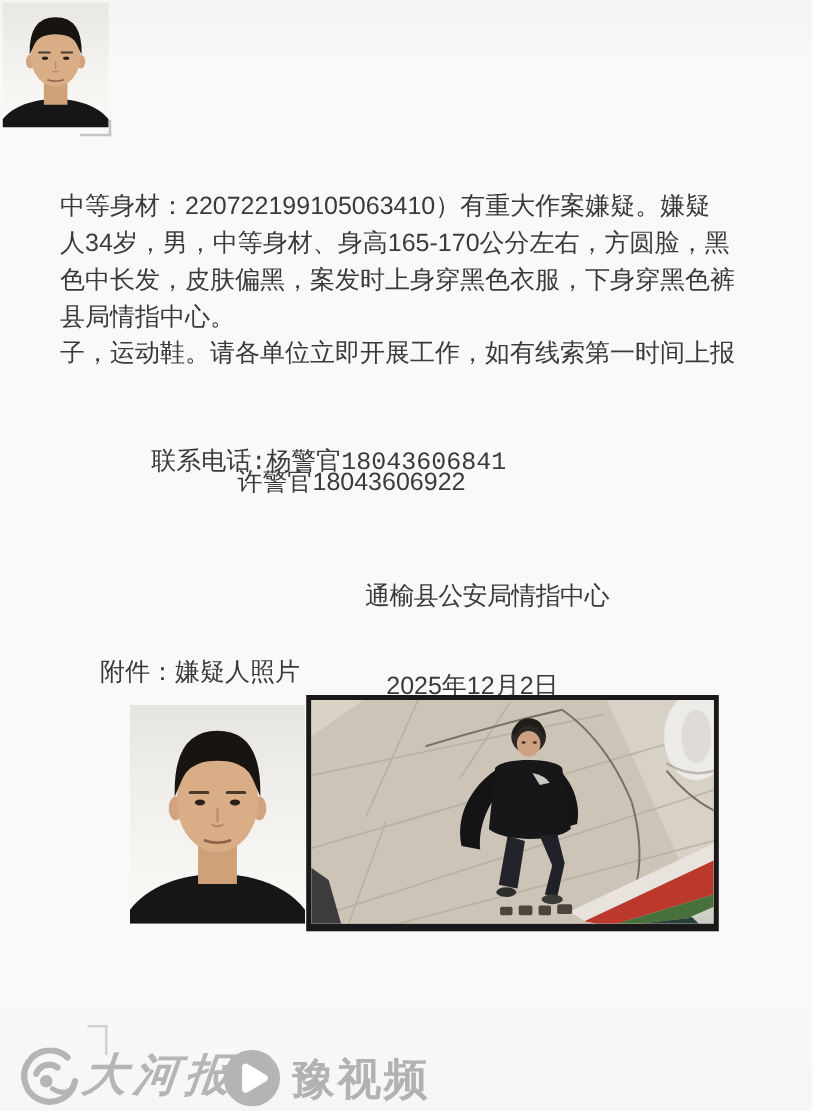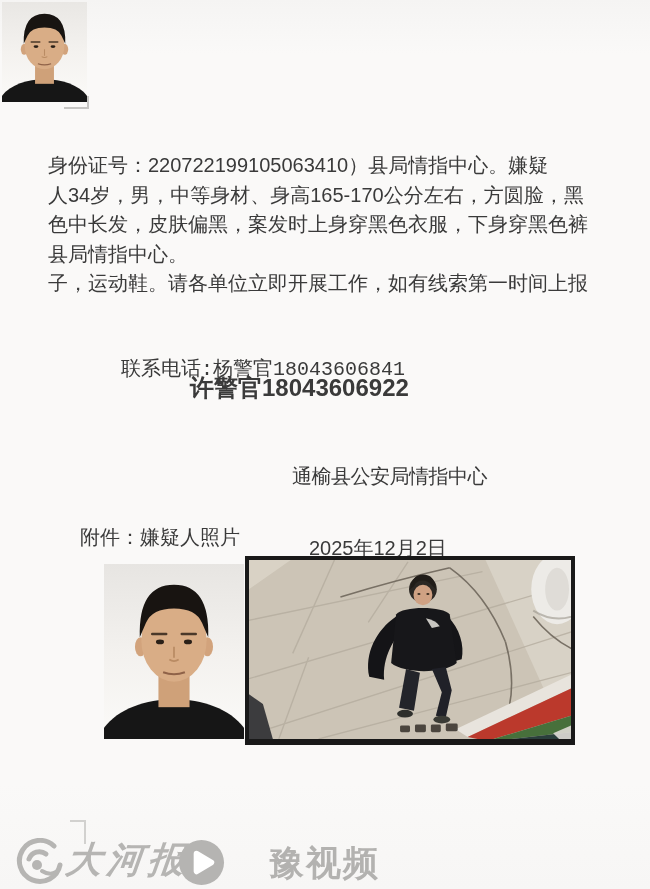--- a/index.html
+++ b/index.html
@@ -26,21 +26,21 @@
     text-align:center;font-size:25px;font-weight:600;letter-spacing:3px;color:#2d2d2d;
   }
   
   .body-text{
     position:absolute;left:48px;top:151px;width:566px;
     font-size:20px;line-height:29.6px;font-weight:500;color:#3a3a3a;
   }
   .body-text .line{margin:0;white-space:nowrap;}
   .body-text .indent{text-indent:64px;}
   .contact-1{position:absolute;left:121px;top:355px;font-size:20px;font-weight:500;font-family:Liberation Mono, monospace;}
-  .contact-2{position:absolute;left:190px;top:372px;font-size:24px;font-weight:700;}
+  .contact-2{position:absolute;left:190px;top:372px;font-size:20px;font-weight:400;}
   .agency{position:absolute;left:292px;top:463px;font-size:20px;font-weight:500;letter-spacing:-0.5px;}
   .date{position:absolute;left:309px;top:495px;font-size:20px;font-weight:500;margin-top:40px;}
   .attach{position:absolute;left:80px;top:524px;font-size:20px;font-weight:500;}
   
   .photo-id-large{position:absolute;left:104px;top:564px;width:140px;height:175px;}
   .photo-id-large svg{width:100%;height:100%;display:block;}
   .photo-cctv{
     position:absolute;left:245px;top:556px;width:330px;height:189px;
     border:4px solid #191919;border-bottom-width:6px;box-sizing:border-box;background:#ccc4b6;
   }
@@ -55,21 +55,21 @@
   .dahe-text{
     position:absolute;left:66px;top:8px;width:110px;
     font-family:"DejaVu Serif","Liberation Serif",serif;
     font-style:italic;font-weight:bold;font-size:36px;color:#b6b5b3;
     letter-spacing:5px;transform:skewX(-6deg);white-space:nowrap;
   }
   .play-logo{position:absolute;left:178px;top:11px;width:47px;height:47px;}
   .yu-text{
     position:absolute;left:233px;top:12px;
     font-family:"DejaVu Sans","Liberation Sans",sans-serif;
-    font-weight:bold;font-size:35px;color:#b3b2b0;letter-spacing:2px;white-space:nowrap;margin-left:36px;
+    font-weight:bold;font-size:35px;color:#b3b2b0;letter-spacing:2px;white-space:nowrap;
   }
 </style>
 </head>
 <body>
 
 <div class="page">
 
   <div class="photo-small">
     <svg viewBox="0 0 90 110" preserveAspectRatio="none">
       <defs>
@@ -93,21 +93,21 @@
         <ellipse cx="54" cy="49" rx="2.6" ry="1.5" fill="#2a2018"></ellipse>
         <path d="M 45,52 L 45,59 M 42,60 Q 45,62 48,60" stroke="#b98b63" stroke-width="1.1" fill="none"></path>
         <path d="M 38,68 Q 45,70.5 52,68" stroke="#8f6248" stroke-width="1.3" fill="none"></path>
       </g>
     </svg>
   </div>
   <div class="corner-mark"></div>
 
 
   <div class="body-text">
-    <p class="line">身份证号：220722199105063410）县局情指中心。嫌疑</p>
+    <p class="line">中等身材：220722199105063410）有重大作案嫌疑。嫌疑</p>
     <p class="line">人34岁，男，中等身材、身高165-170公分左右，方圆脸，黑</p>
     <p class="line">色中长发，皮肤偏黑，案发时上身穿黑色衣服，下身穿黑色裤</p>
     <p class="line">县局情指中心。</p>
     <p class="line">子，运动鞋。请各单位立即开展工作，如有线索第一时间上报</p>
   </div>
 
   <div class="contact-1">联系电话:杨警官18043606841</div>
   <div class="contact-2">许警官18043606922</div>
 
   <div class="agency">通榆县公安局情指中心</div>

